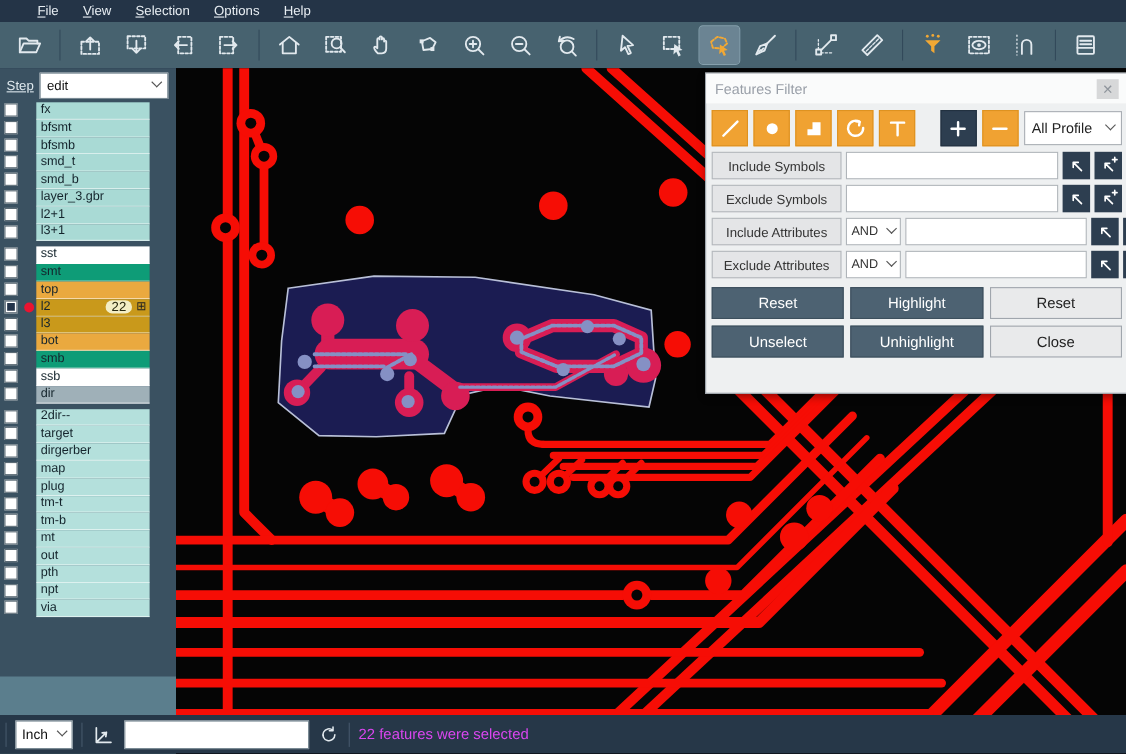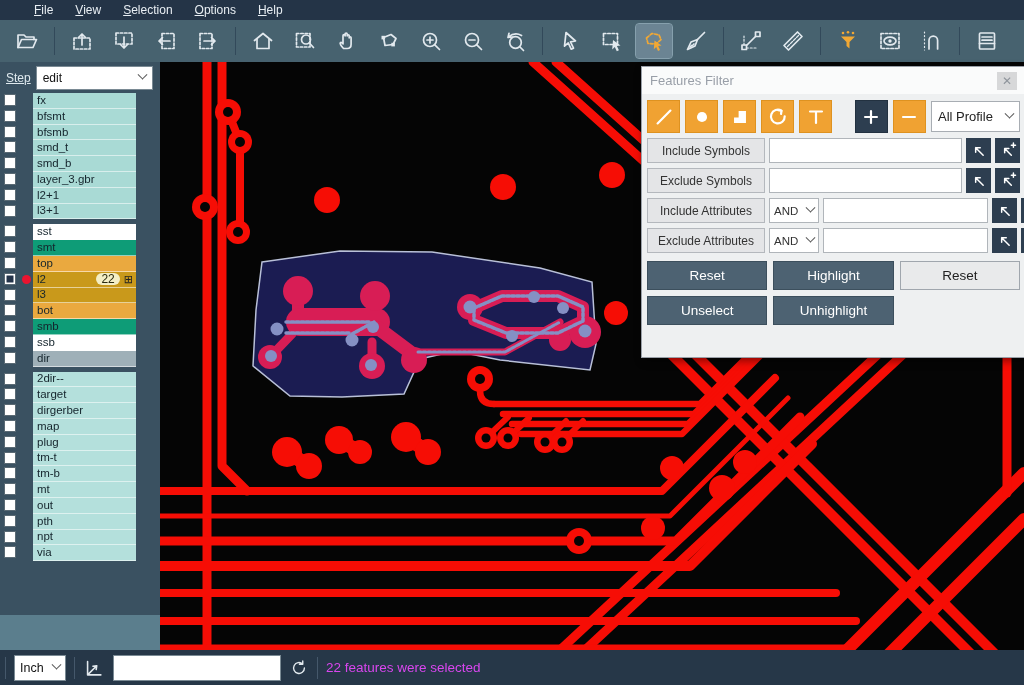--- a/index.html
+++ b/index.html
@@ -658,20 +658,21 @@
           </svg>
       </div>
     </div>
 
     <div id="dactions">
       <div class="dbtn dark">Reset</div>
       <div class="dbtn dark">Highlight</div>
       <div class="dbtn lite">Reset</div>
       <div class="dbtn dark">Unselect</div>
       <div class="dbtn dark">Unhighlight</div>
+      <div class="dbtn lite">Close</div>
     </div>
   </div>
 
   <div id="statusbar">
     <div class="ssep"></div>
     <div id="unitbox">
       <span style="flex:1">Inch</span>
       <span class="chev"></span>
     </div>
     <div class="ssep"></div>

